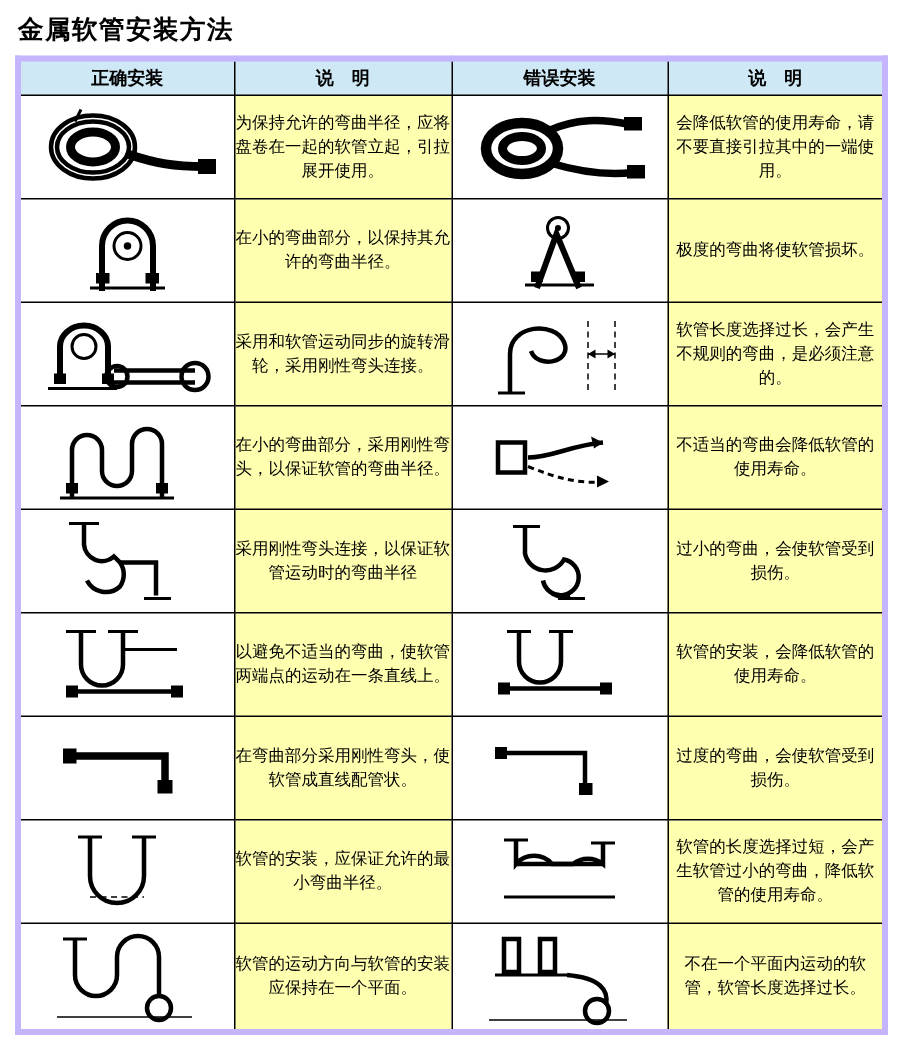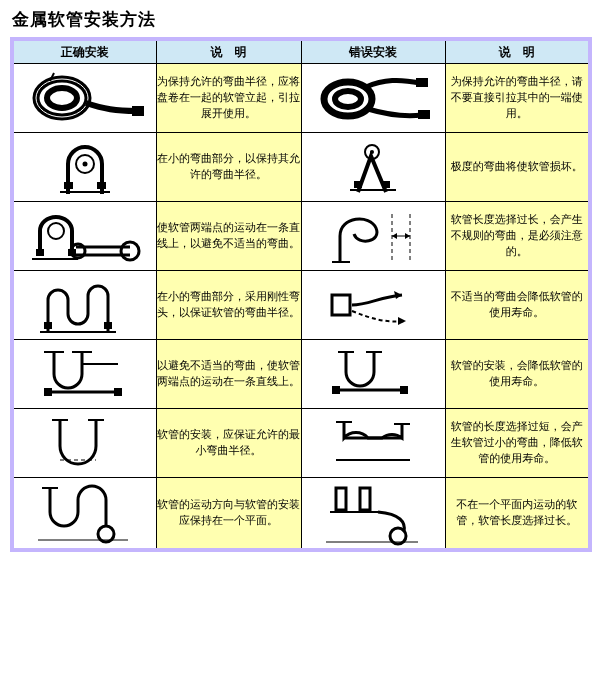--- a/index.html
+++ b/index.html
@@ -111,21 +111,21 @@
             <svg width="130" height="58" viewBox="0 0 130 58">
               <ellipse cx="40" cy="30" rx="24" ry="17" fill="none" stroke="#000" stroke-width="7"></ellipse>
               <ellipse cx="40" cy="30" rx="13" ry="8" fill="none" stroke="#000" stroke-width="6"></ellipse>
               <path d="M58 18 C76 10 92 10 112 14" fill="none" stroke="#000" stroke-width="5"></path>
               <rect x="108" y="9" width="12" height="9" fill="#000"></rect>
               <path d="M60 40 C80 46 96 48 114 46" fill="none" stroke="#000" stroke-width="5"></path>
               <rect x="110" y="41" width="12" height="9" fill="#000"></rect>
             </svg>
           </span>
         </td>
-        <td class="txtcell">为保持允许的弯曲半径，请不要直接引拉其中的一端使用。</td>
+        <td class="txtcell">会降低软管的使用寿命，请不要直接引拉其中的一端使用。</td>
       </tr>
 
       <tr>
         <td class="imgcell">
           <span class="fig">
             <svg width="130" height="58" viewBox="0 0 130 58">
               <path d="M48 56 L48 26 A17 17 0 0 1 82 26 L82 56" fill="none" stroke="#000" stroke-width="4"></path>
               <circle cx="65" cy="26" r="9" fill="none" stroke="#000" stroke-width="2"></circle>
               <circle cx="65" cy="26" r="2.5" fill="#000"></circle>
               <line x1="40" y1="54" x2="90" y2="54" stroke="#000" stroke-width="2"></line>
@@ -159,21 +159,21 @@
               <path d="M58 40 L112 40" stroke="#000" stroke-width="3"></path>
               <path d="M58 48 L112 48" stroke="#000" stroke-width="3"></path>
               <circle cx="112" cy="44" r="9" fill="none" stroke="#000" stroke-width="3"></circle>
               <circle cx="60" cy="44" r="7" fill="none" stroke="#000" stroke-width="3"></circle>
               <line x1="14" y1="52" x2="60" y2="52" stroke="#000" stroke-width="2"></line>
               <rect x="18" y="42" width="8" height="7" fill="#000"></rect>
               <rect x="50" y="42" width="8" height="7" fill="#000"></rect>
             </svg>
           </span>
         </td>
-        <td class="txtcell">使软管两端点的运动在一条直线上，以避免不适当的弯曲。</td>
+        <td class="txtcell">采用和软管运动同步的旋转滑轮，采用刚性弯头连接。</td>
         <td class="imgcell">
           <span class="fig">
             <svg width="134" height="60" viewBox="0 0 134 60">
               <path d="M34 56 L34 30 C34 10 64 8 70 22 C76 36 52 40 48 28" fill="none" stroke="#000" stroke-width="3"></path>
               <line x1="26" y1="56" x2="44" y2="56" stroke="#000" stroke-width="2"></line>
               <line x1="86" y1="8" x2="86" y2="54" stroke="#000" stroke-width="1" stroke-dasharray="4 3"></line>
               <line x1="104" y1="8" x2="104" y2="54" stroke="#000" stroke-width="1" stroke-dasharray="4 3"></line>
               <line x1="86" y1="30" x2="104" y2="30" stroke="#000" stroke-width="1"></line>
               <path d="M86 30 L91 27 L91 33 Z" fill="#000"></path>
               <path d="M104 30 L99 27 L99 33 Z" fill="#000"></path>
@@ -202,20 +202,43 @@
               <path d="M46 30 C62 30 74 22 96 20" fill="none" stroke="#000" stroke-width="3"></path>
               <path d="M46 36 C66 44 80 48 100 46" fill="none" stroke="#000" stroke-width="2" stroke-dasharray="4 3"></path>
               <path d="M96 20 L88 16 L90 24 Z" fill="#000"></path>
               <path d="M100 46 L92 42 L92 50 Z" fill="#000"></path>
             </svg>
           </span>
         </td>
         <td class="txtcell">不适当的弯曲会降低软管的使用寿命。</td>
       </tr>
 
+      <tr>
+        <td class="imgcell">
+          <span class="fig">
+            <svg width="134" height="62" viewBox="0 0 134 62">
+              <path d="M38 6 L38 20 A12 12 0 0 0 58 28 L62 32 A14 14 0 0 1 62 48 A14 14 0 0 1 40 44" fill="none" stroke="#000" stroke-width="3"></path>
+              <path d="M62 32 L86 32 L86 54" fill="none" stroke="#000" stroke-width="3"></path>
+              <line x1="28" y1="6" x2="48" y2="6" stroke="#000" stroke-width="2"></line>
+              <line x1="78" y1="56" x2="96" y2="56" stroke="#000" stroke-width="2"></line>
+            </svg>
+          </span>
+        </td>
+        <td class="txtcell">采用刚性弯头连接，以保证软管运动时的弯曲半径</td>
+        <td class="imgcell">
+          <span class="fig">
+            <svg width="134" height="62" viewBox="0 0 134 62">
+              <path d="M44 8 L44 26 A14 14 0 0 0 70 30 A12 12 0 1 1 56 44 A14 14 0 0 0 74 54" fill="none" stroke="#000" stroke-width="3"></path>
+              <line x1="36" y1="8" x2="54" y2="8" stroke="#000" stroke-width="2"></line>
+              <line x1="66" y1="56" x2="84" y2="56" stroke="#000" stroke-width="2"></line>
+            </svg>
+          </span>
+        </td>
+        <td class="txtcell">过小的弯曲，会使软管受到损伤。</td>
+      </tr>
 
       <tr>
         <td class="imgcell">
           <span class="fig">
             <svg width="134" height="60" viewBox="0 0 134 60">
               <path d="M36 8 L36 30 A14 14 0 0 0 64 30 L64 8" fill="none" stroke="#000" stroke-width="3"></path>
               <path d="M64 20 L100 20" fill="none" stroke="#000" stroke-width="2"></path>
               <line x1="26" y1="8" x2="46" y2="8" stroke="#000" stroke-width="2"></line>
               <line x1="54" y1="8" x2="74" y2="8" stroke="#000" stroke-width="2"></line>
               <path d="M30 48 L100 48" stroke="#000" stroke-width="3"></path>
@@ -233,20 +256,42 @@
               <line x1="60" y1="8" x2="76" y2="8" stroke="#000" stroke-width="2"></line>
               <path d="M30 46 L98 46" stroke="#000" stroke-width="3"></path>
               <rect x="26" y="42" width="8" height="8" fill="#000"></rect>
               <rect x="94" y="42" width="8" height="8" fill="#000"></rect>
             </svg>
           </span>
         </td>
         <td class="txtcell">软管的安装，会降低软管的使用寿命。</td>
       </tr>
 
+      <tr>
+        <td class="imgcell">
+          <span class="fig">
+            <svg width="134" height="52" viewBox="0 0 134 52">
+              <path d="M30 18 L92 18 L92 38" fill="none" stroke="#000" stroke-width="5"></path>
+              <rect x="24" y="13" width="9" height="10" fill="#000"></rect>
+              <rect x="87" y="34" width="10" height="9" fill="#000"></rect>
+            </svg>
+          </span>
+        </td>
+        <td class="txtcell">在弯曲部分采用刚性弯头，使软管成直线配管状。</td>
+        <td class="imgcell">
+          <span class="fig">
+            <svg width="134" height="52" viewBox="0 0 134 52">
+              <path d="M30 16 L84 16 L84 38" fill="none" stroke="#000" stroke-width="3"></path>
+              <rect x="24" y="12" width="8" height="8" fill="#000"></rect>
+              <rect x="80" y="36" width="9" height="8" fill="#000"></rect>
+            </svg>
+          </span>
+        </td>
+        <td class="txtcell">过度的弯曲，会使软管受到损伤。</td>
+      </tr>
 
       <tr>
         <td class="imgcell">
           <span class="fig">
             <svg width="134" height="62" viewBox="0 0 134 62">
               <path d="M42 8 L42 34 A18 18 0 0 0 78 34 L78 8" fill="none" stroke="#000" stroke-width="3"></path>
               <line x1="34" y1="8" x2="50" y2="8" stroke="#000" stroke-width="2"></line>
               <line x1="70" y1="8" x2="86" y2="8" stroke="#000" stroke-width="2"></line>
               <line x1="42" y1="48" x2="78" y2="48" stroke="#000" stroke-width="1" stroke-dasharray="4 3"></line>
             </svg>

